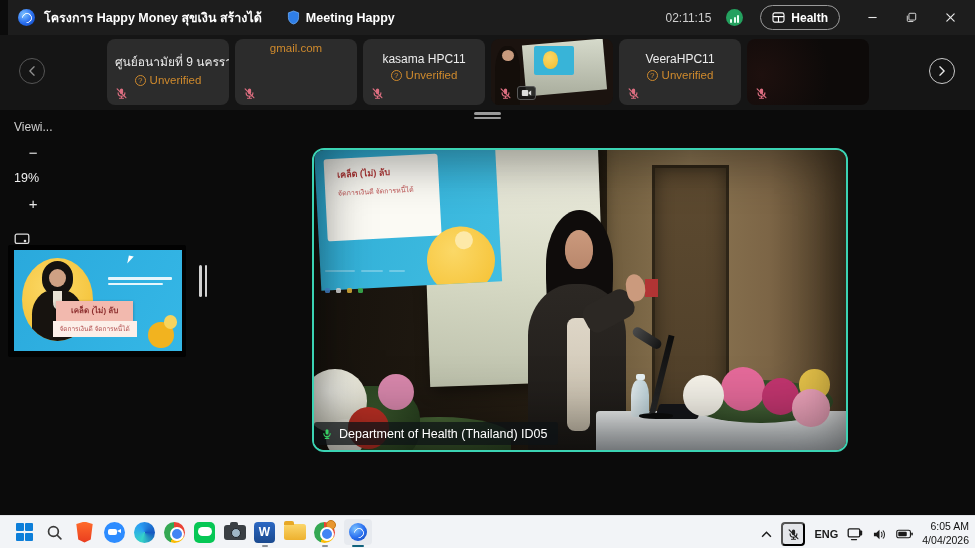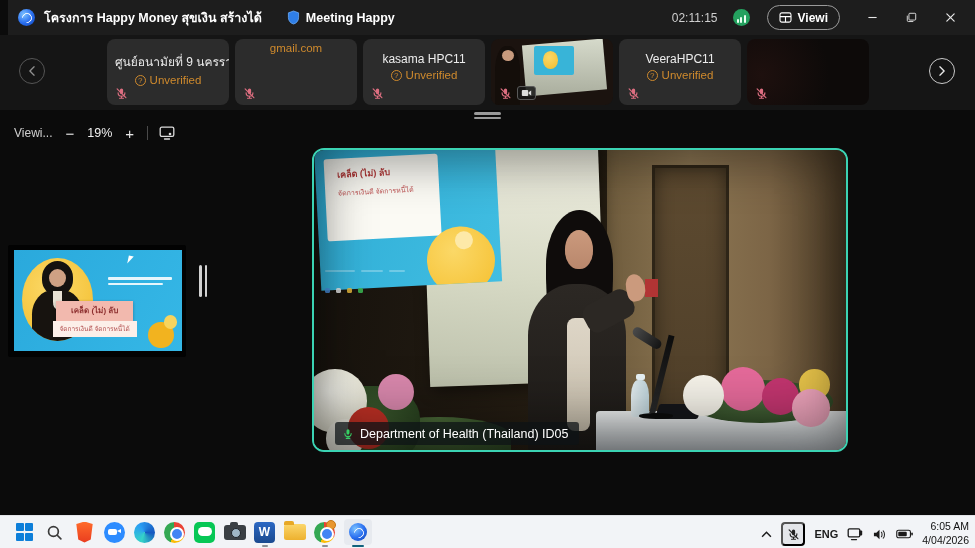--- a/index.html
+++ b/index.html
@@ -57,21 +57,21 @@
     background:radial-gradient(circle at 40% 35%,#fbd867,#f2bc2c); }
   .t4-person { position:absolute; left:3%; top:10%; width:21%; height:90%;
     background:#140e0a; border-radius:42% 42% 0 0; }
   .t4-face { position:absolute; left:9%; top:16%; width:10%; height:17%;
     background:#c79a7d; border-radius:50%; }
   .t6 { background:radial-gradient(circle at 12% 55%, #1e100e, #0d0a09 60%); }
 
   
   .grip { position:absolute; left:474px; top:110px; width:27px; }
   .grip i { display:block; height:2.5px; background:#9b9b9b; border-radius:2px; margin:2px 0; }
-  .zoomrow { position:absolute; left:14px; top:120px; height:26px; display:flex; align-items:center; gap:11px; }
+  .zoomrow { position:absolute; left:14px; top:120px; height:26px; display:flex; gap:11px;flex-direction:column; }
   .zr-label { font-size:12px; color:#cfcfcf; }
   .zr-btn { font-size:15px; color:#e8e8e8; background:none; border:none; line-height:1; padding:0 2px; font-family:inherit;}
   .zr-pct { font-size:12.5px; color:#f0f0f0; }
   .zr-div { width:1px; height:14px; background:#4a4a4a; }
   .zr-mon { color:#dcdcdc; }
 
   
   .mv { position:absolute; left:312px; top:148px; width:536px; height:304px;
     border:2px solid #3bd3b3; border-radius:12px; overflow:hidden; background:#221a11; }
   .mv-scene { position:absolute; inset:0; }
@@ -139,21 +139,21 @@
   .mv-bottle { position:absolute; right:37%; bottom:11%; width:3.4%; height:12.5%;
     background:linear-gradient(90deg,#e3edf0,#bed3da); border-radius:40% 40% 8% 8%; }
   .mv-bottle::after { content:""; position:absolute; left:25%; top:-14%; width:50%; height:16%; background:#e8f2f5; border-radius:2px;}
   .mv-laptop { position:absolute; right:27.5%; bottom:10.5%; width:8%; height:5%;
     background:#15161a; transform:skewX(-18deg); border-radius:2px; }
   .mv-micline { position:absolute; left:63%; bottom:12%; width:1.1%; height:27%;
     background:linear-gradient(#0c0c0c,#2a2a2a); transform:rotate(14deg); transform-origin:bottom; }
   .mv-michead { position:absolute; left:59.5%; bottom:35.5%; width:6%; height:3.4%;
     background:linear-gradient(90deg,#4a4a4a,#141414); border-radius:8px; transform:rotate(32deg); }
   .mv-micbase { position:absolute; left:61%; bottom:10.5%; width:6.4%; height:1.8%; background:#0d0d0d; border-radius:50%; }
-  .mv-label { position:absolute; left:21px; bottom:5px; height:23px; z-index:5;
+  .mv-label { position:absolute; left:0; bottom:5px; height:23px; z-index:5;
     background:rgba(14,19,21,.74); border-radius:3px; display:flex; align-items:center;
     gap:6px; padding:0 11px 0 7px; font-size:12.5px; color:#fff; }
   .mic-on { width:12px; height:12px; color:#35cf63; }
 
   
   .fp { position:absolute; left:8px; top:245px; width:178px; height:112px; background:#020202; border-radius:2px; }
   .fp-slide { position:absolute; left:6px; top:5px; right:4px; bottom:6px; overflow:hidden;
     background:linear-gradient(120deg,#2aa9dc,#35b7e6); }
   .fp-circle { position:absolute; left:5%; top:8%; width:42%; height:82%;
     background:radial-gradient(circle at 42% 35%,#fbd968,#f2ba27); border-radius:50%; overflow:hidden; }
@@ -255,21 +255,21 @@
         <i></i>
         <i></i>
       </span>
     <button class="layout-btn">
       <span>
         <svg width="13" height="11" viewBox="0 0 14 12">
             <rect x="1" y="1" width="12" height="10" rx="2" fill="none" stroke="currentColor" stroke-width="1.2"></rect>
             <path d="M1 5h12M7 5v6" stroke="currentColor" stroke-width="1.2" fill="none"></path>
           </svg>
       </span>
-      <span>Viewi</span>
+      <span>Health</span>
     </button>
     <span class="win-btn">
       <svg width="11" height="11" viewBox="0 0 12 12">
           <path d="M1.5 6h9" stroke="currentColor" stroke-width="1.2"></path>
         </svg>
     </span>
     <span class="win-btn">
       <svg width="11" height="11" viewBox="0 0 12 12">
           <rect x="3.2" y="1.4" width="7.4" height="7.4" rx="1" fill="none" stroke="currentColor"></rect>
           <path d="M1.4 4v5.2a1.2 1.2 0 001.2 1.2H8" fill="none" stroke="currentColor"></path>

